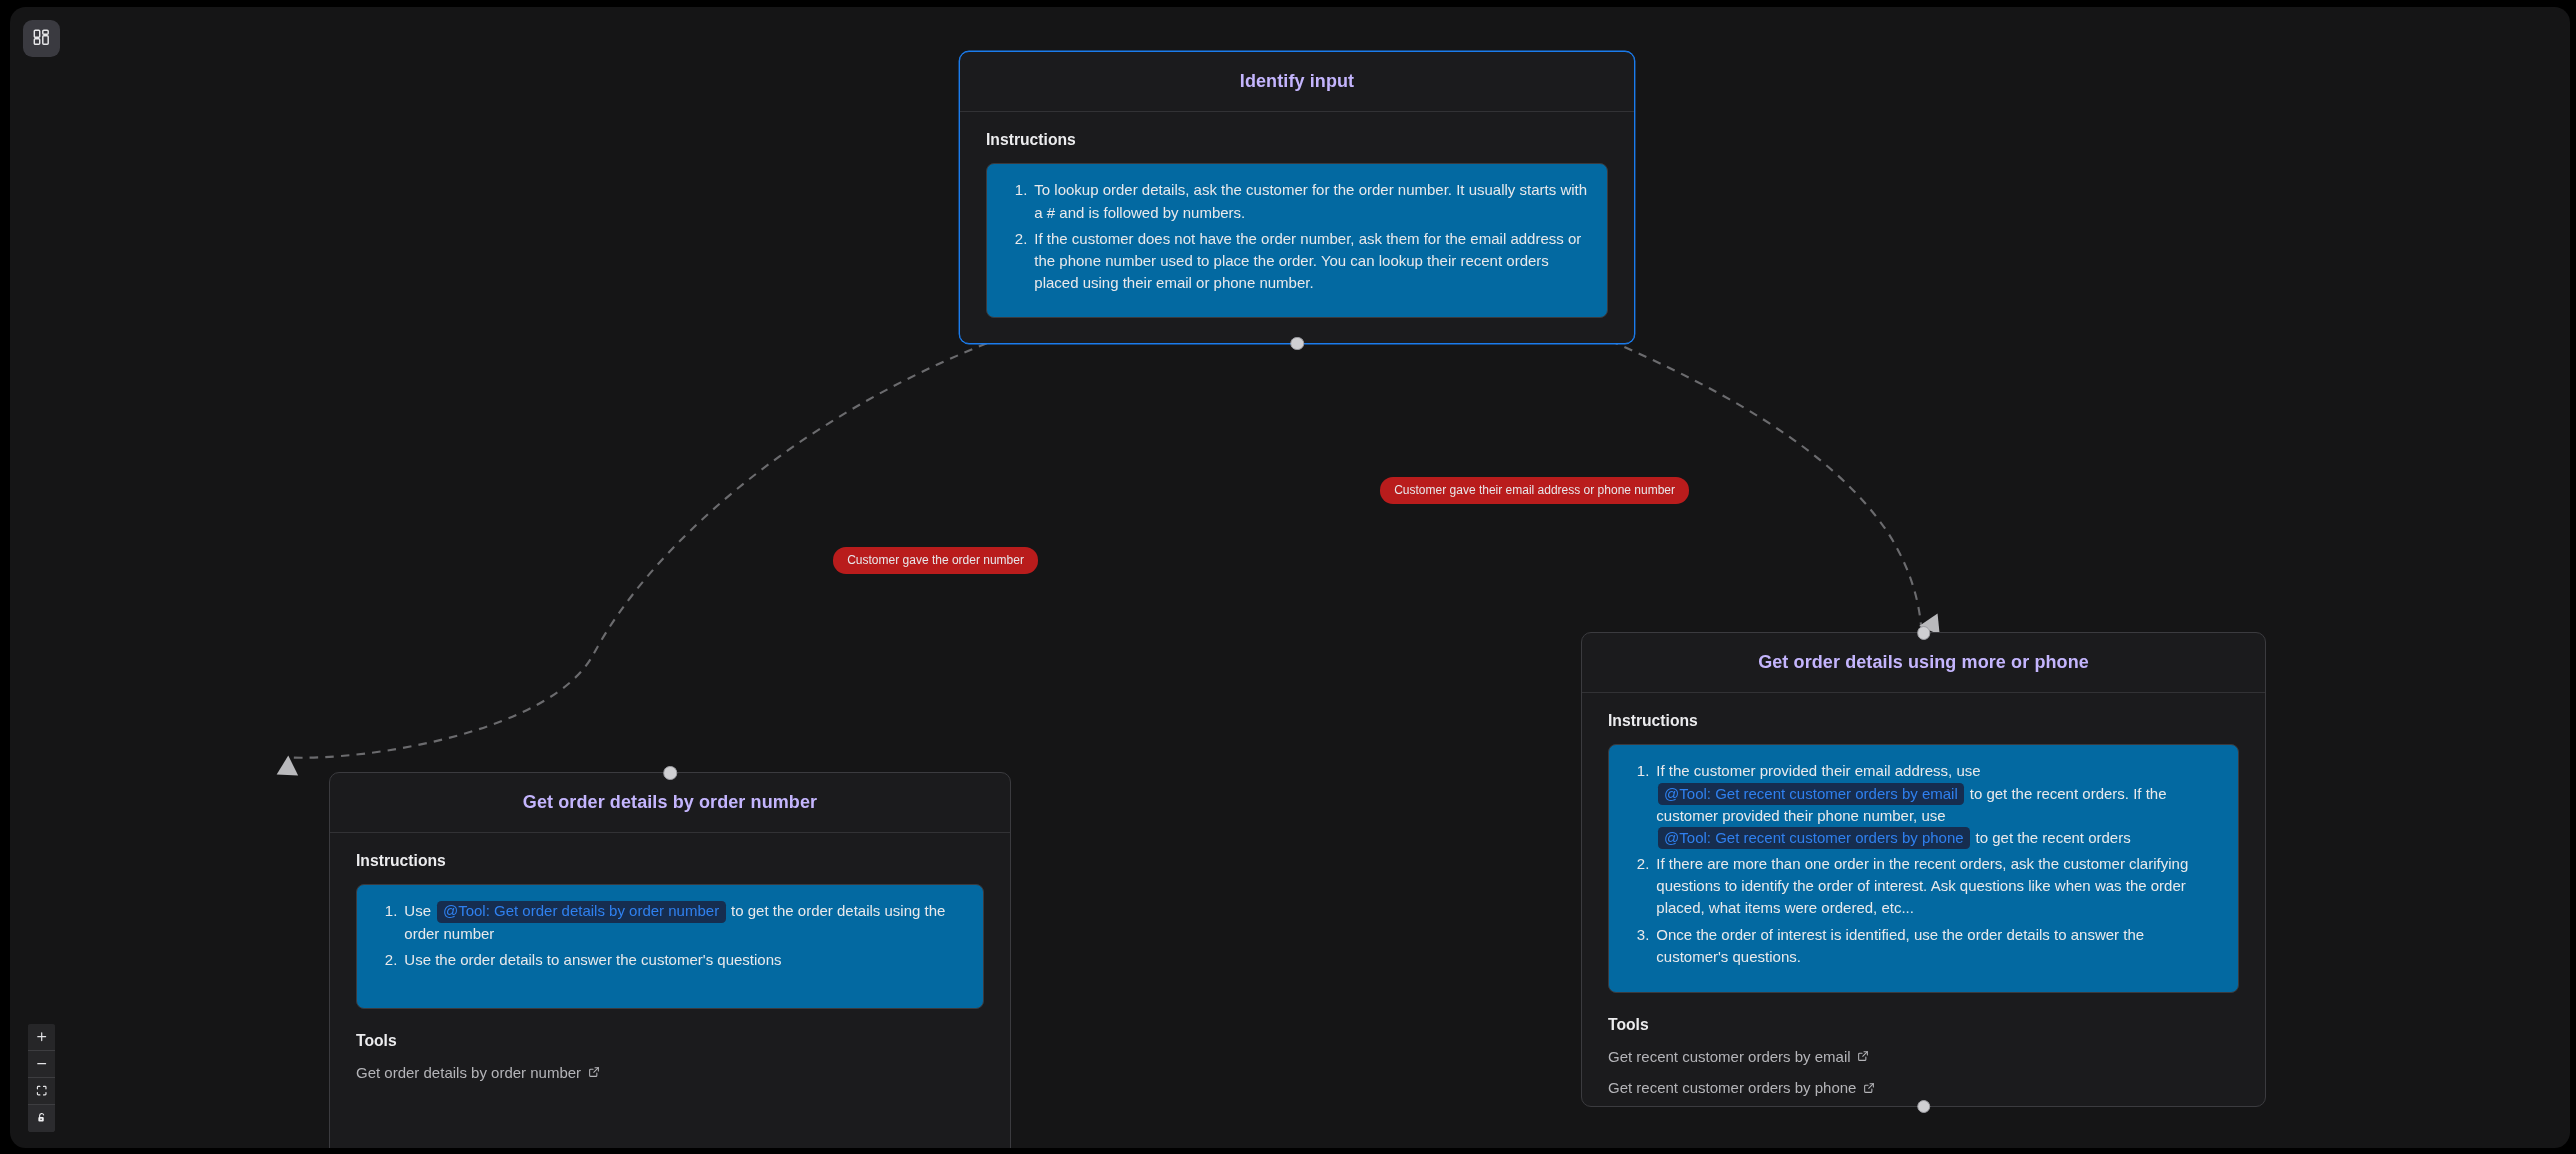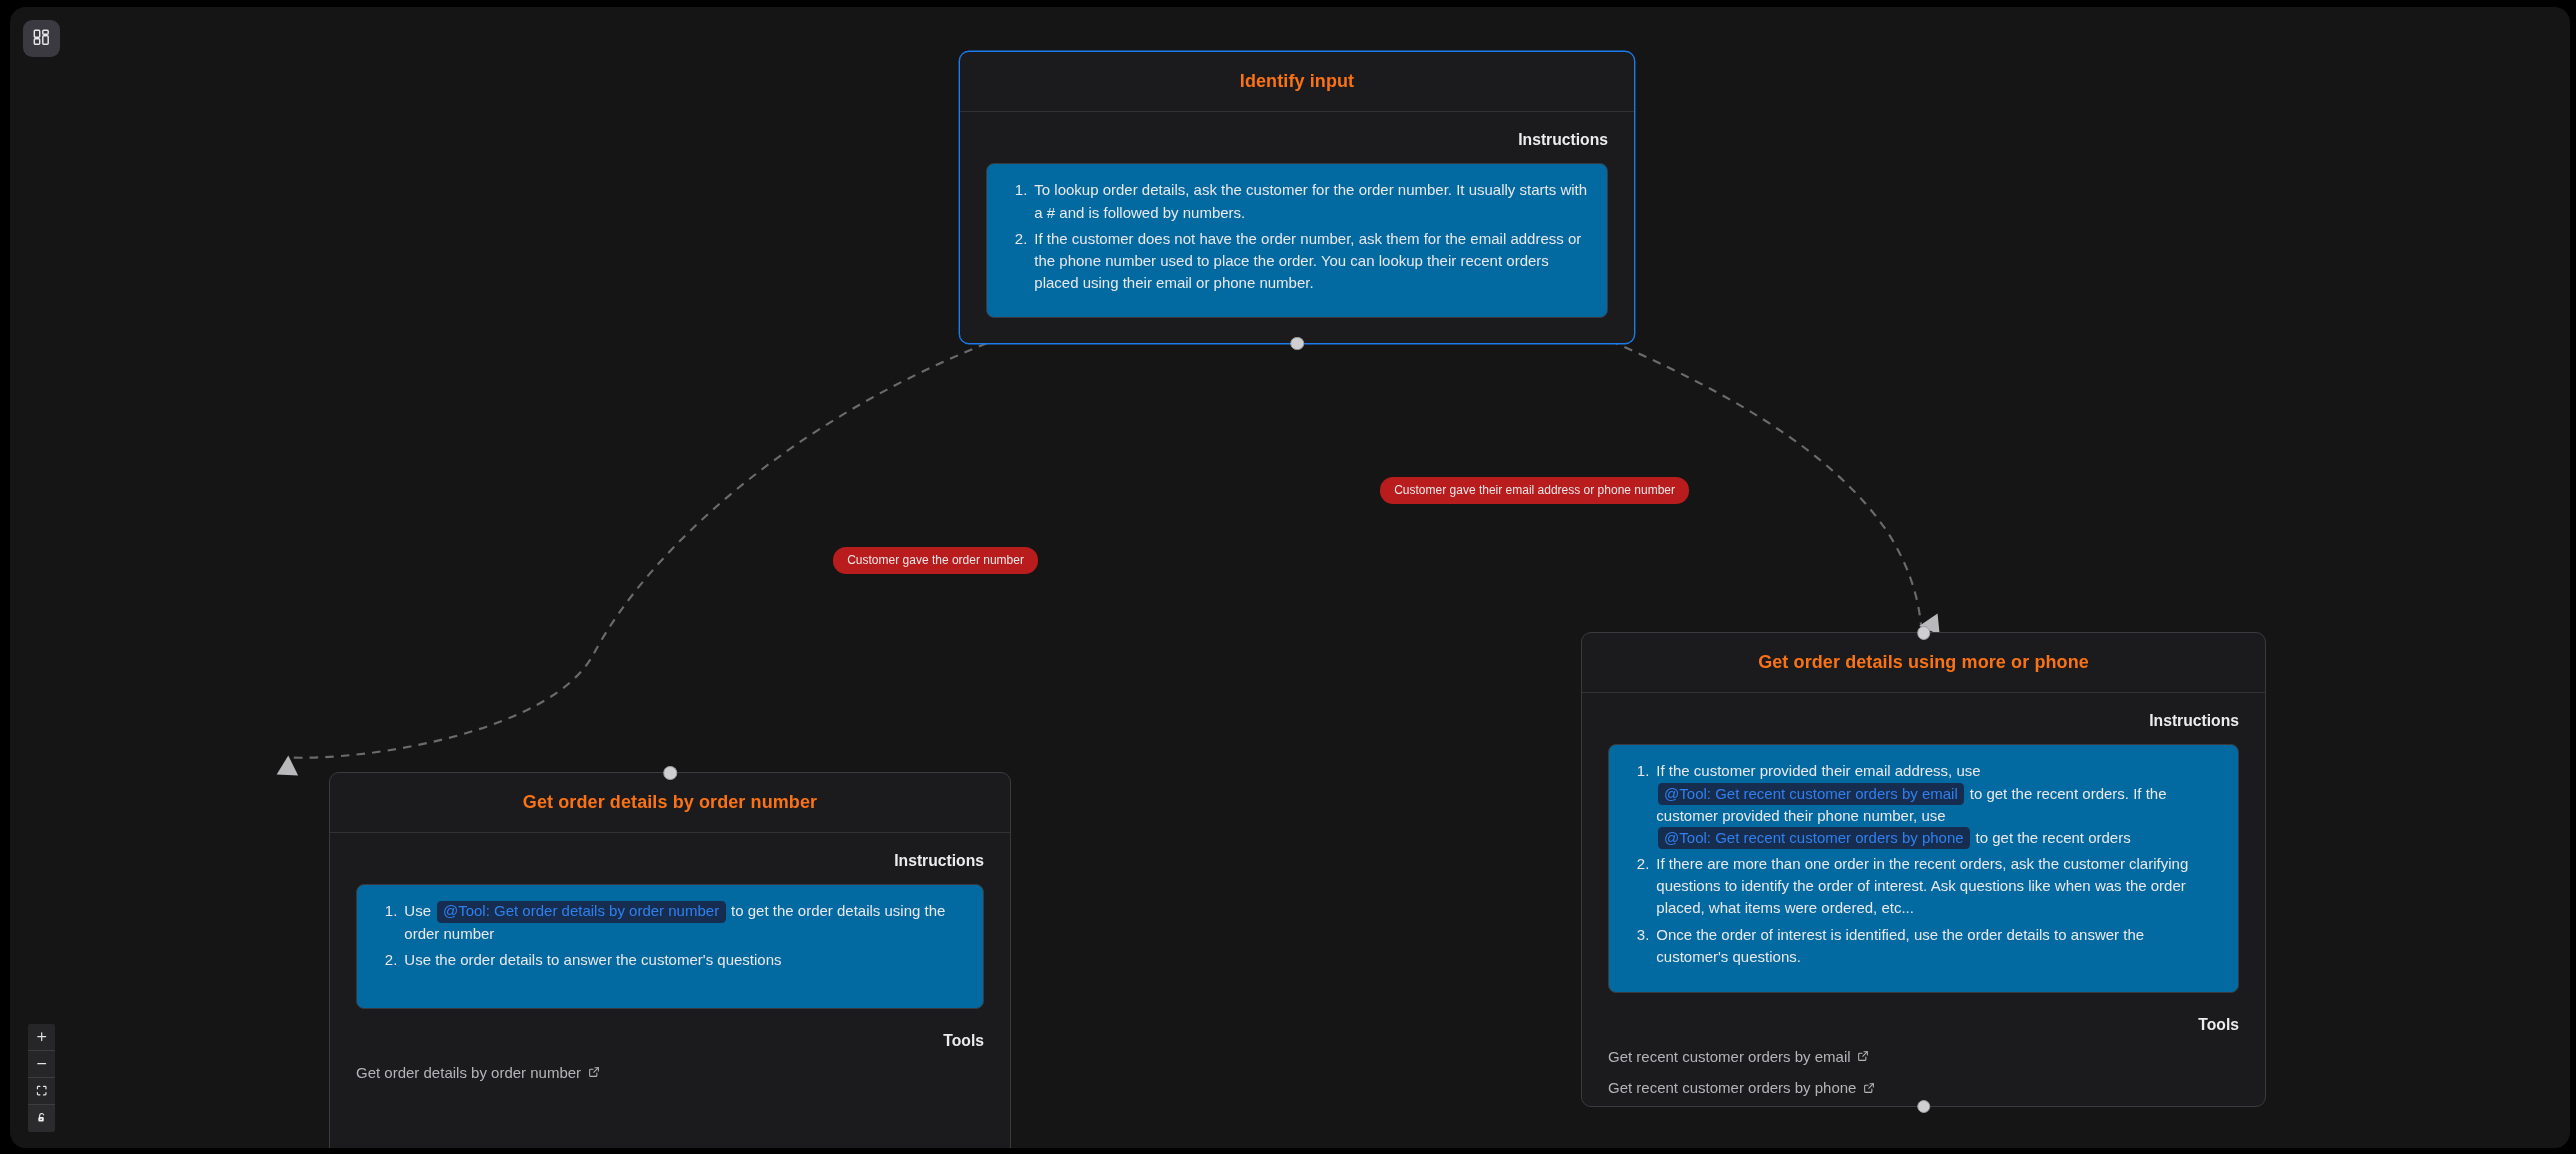--- a/index.html
+++ b/index.html
@@ -49,33 +49,32 @@
     height: 60px;
     display: flex;
     align-items: center;
     justify-content: center;
     border-bottom: 0.7px solid #323235;
     padding: 0 18.5px;
   }
   .node-title {
     font-size: 18px;
     font-weight: 700;
-    color: #f97316;
+    color: #c4b5fd;
     letter-spacing: 0.1px;
     text-align: center;
   }
 
   .node-body { padding: 18.5px 26px 21.3px 26px; }
 
   .section-label {
     font-size: 15.7px;
     font-weight: 700;
     color: #ececee;
     margin-bottom: 14.2px;
-    text-align: right;
   }
 
   .instructions-box {
     border: 0.7px solid #3a3a3e;
     border-radius: 8px;
     background: #0369a1;
     padding: 15.7px 18.5px 18.5px 18.5px;
   }
 
   ol.steps {

